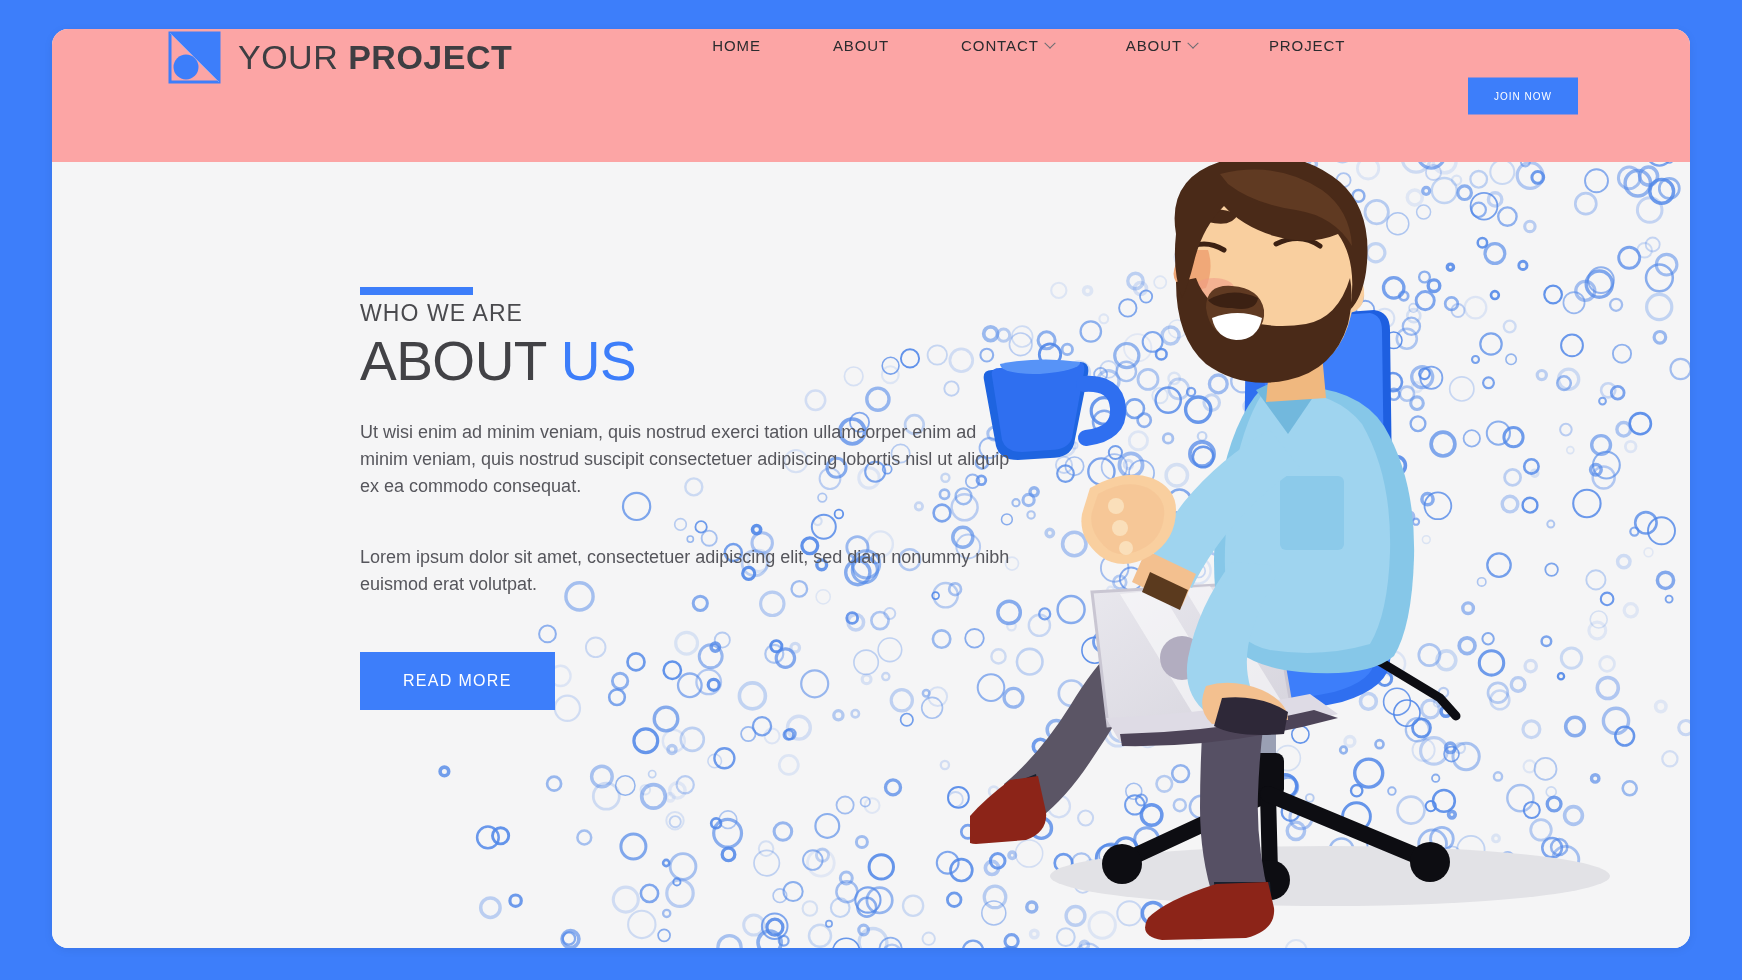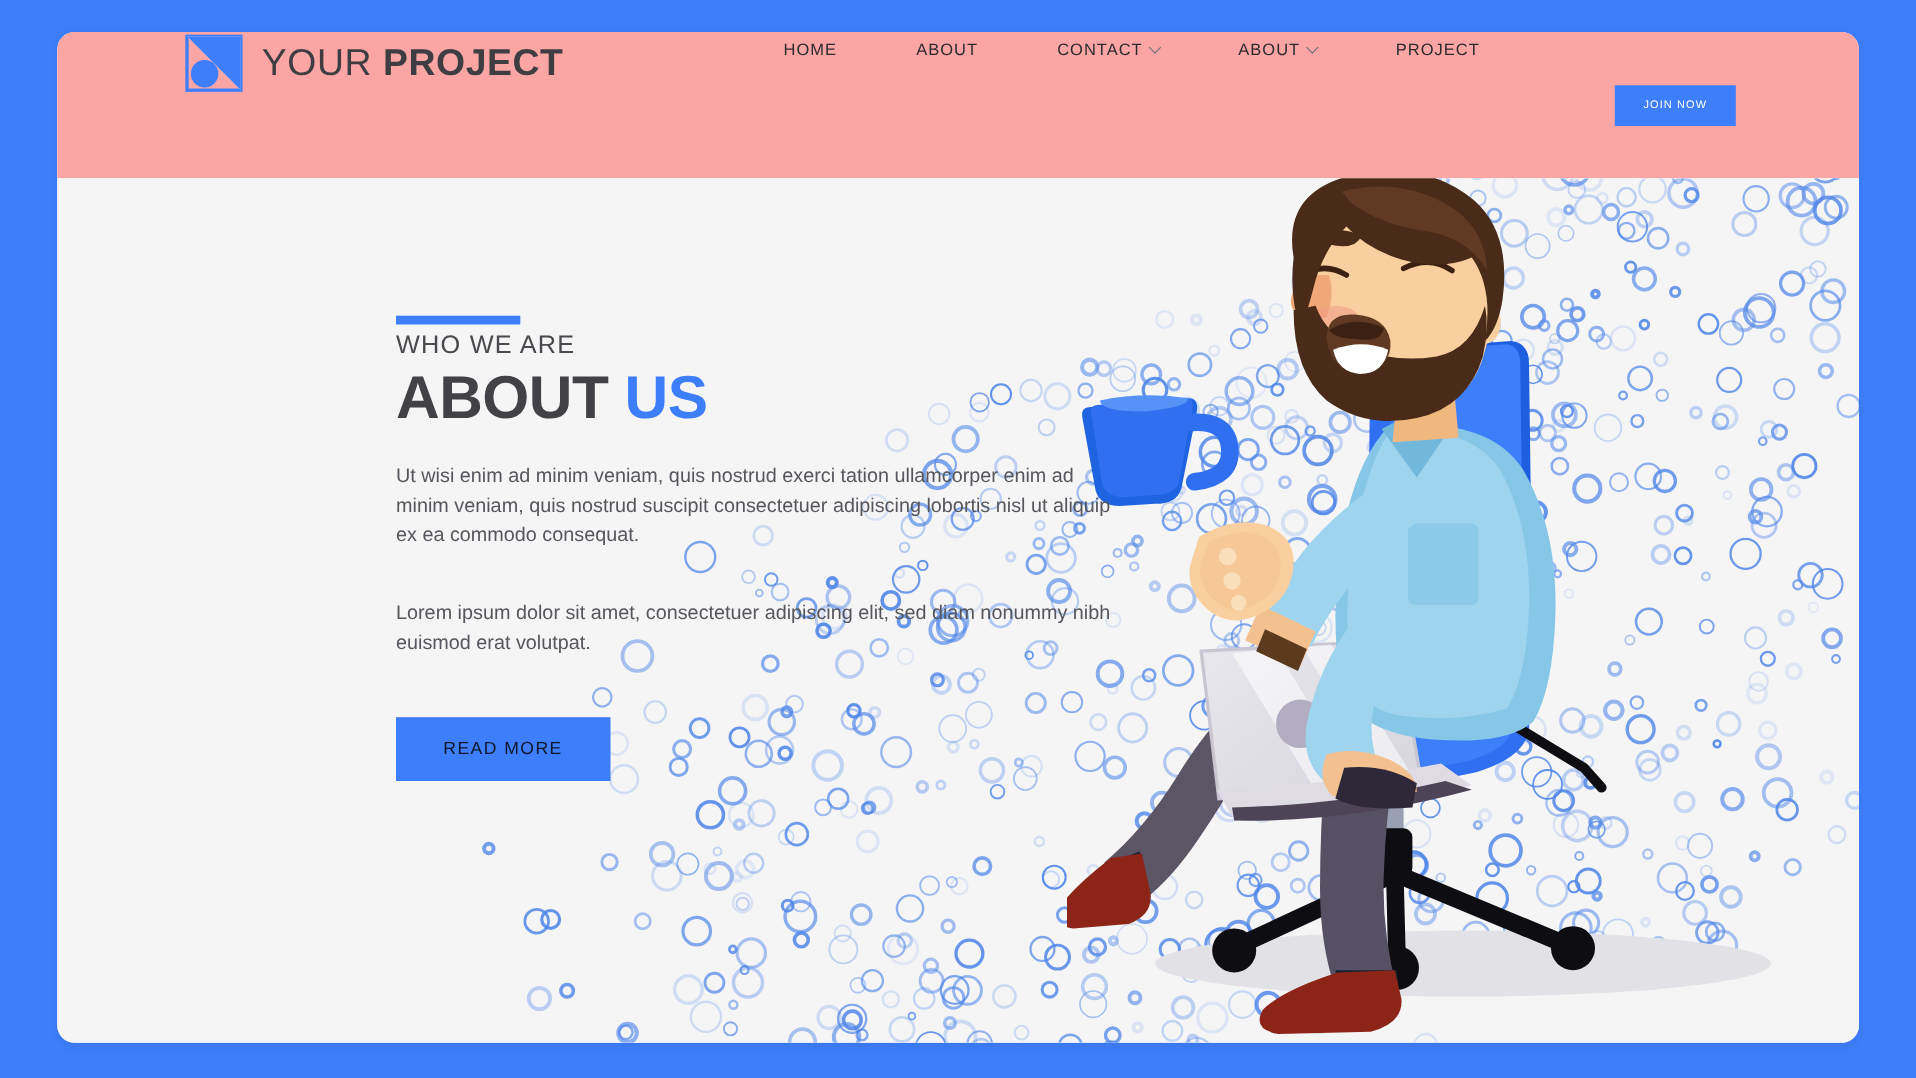--- a/index.html
+++ b/index.html
@@ -90,42 +90,42 @@
   .eyebrow {
     margin-top:5px;
     font-size:23px;
     letter-spacing:1.1px;
     color:#4a4a4e;
     font-weight:400;
   }
   .headline {
     margin-top:4px;
     font-size:55px;
-    font-weight:700;
+    font-weight:400;
     letter-spacing:-.5px;
     color:#424246;
     line-height:1.12;
   }
   .headline .hl-accent { color:#3d7efa; }
 
   .para {
     margin-top:0;
     font-size:18px;
     line-height:1.5;
     color:#56565c;
     width:655px;
   }
   .para.first { margin-top:44px; }
   .para.second { margin-top:26px; }
 
   .read-btn {
     margin-top:54px;
     display:inline-block;
     background:#3d7efa;
-    color:#0f172a;
+    color:#ffffff;
     border:none;
     font-family:inherit;
     font-size:16px;
     letter-spacing:1.3px;
     font-weight:500;
     padding:20px 43px;
     cursor:pointer;
   }
 
   

